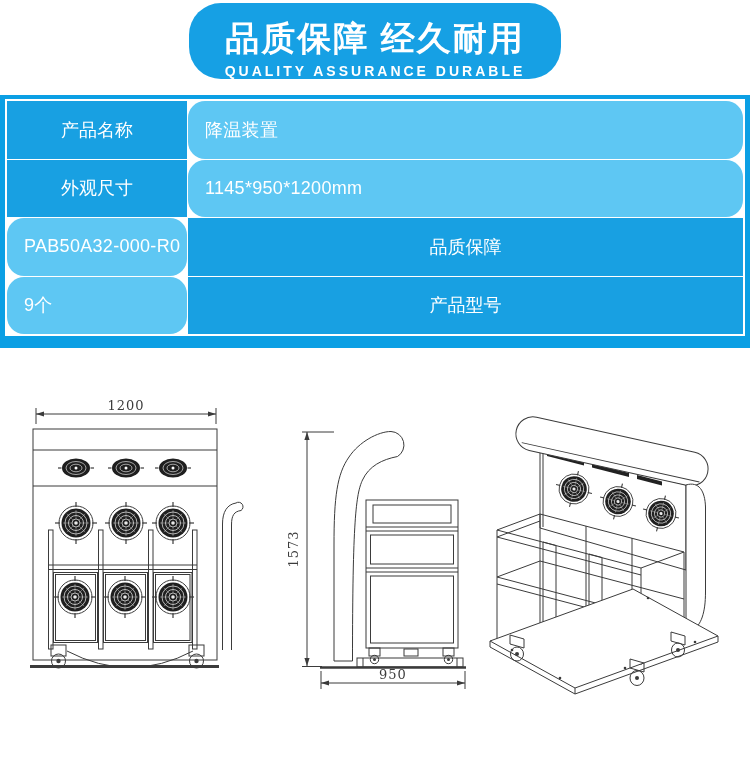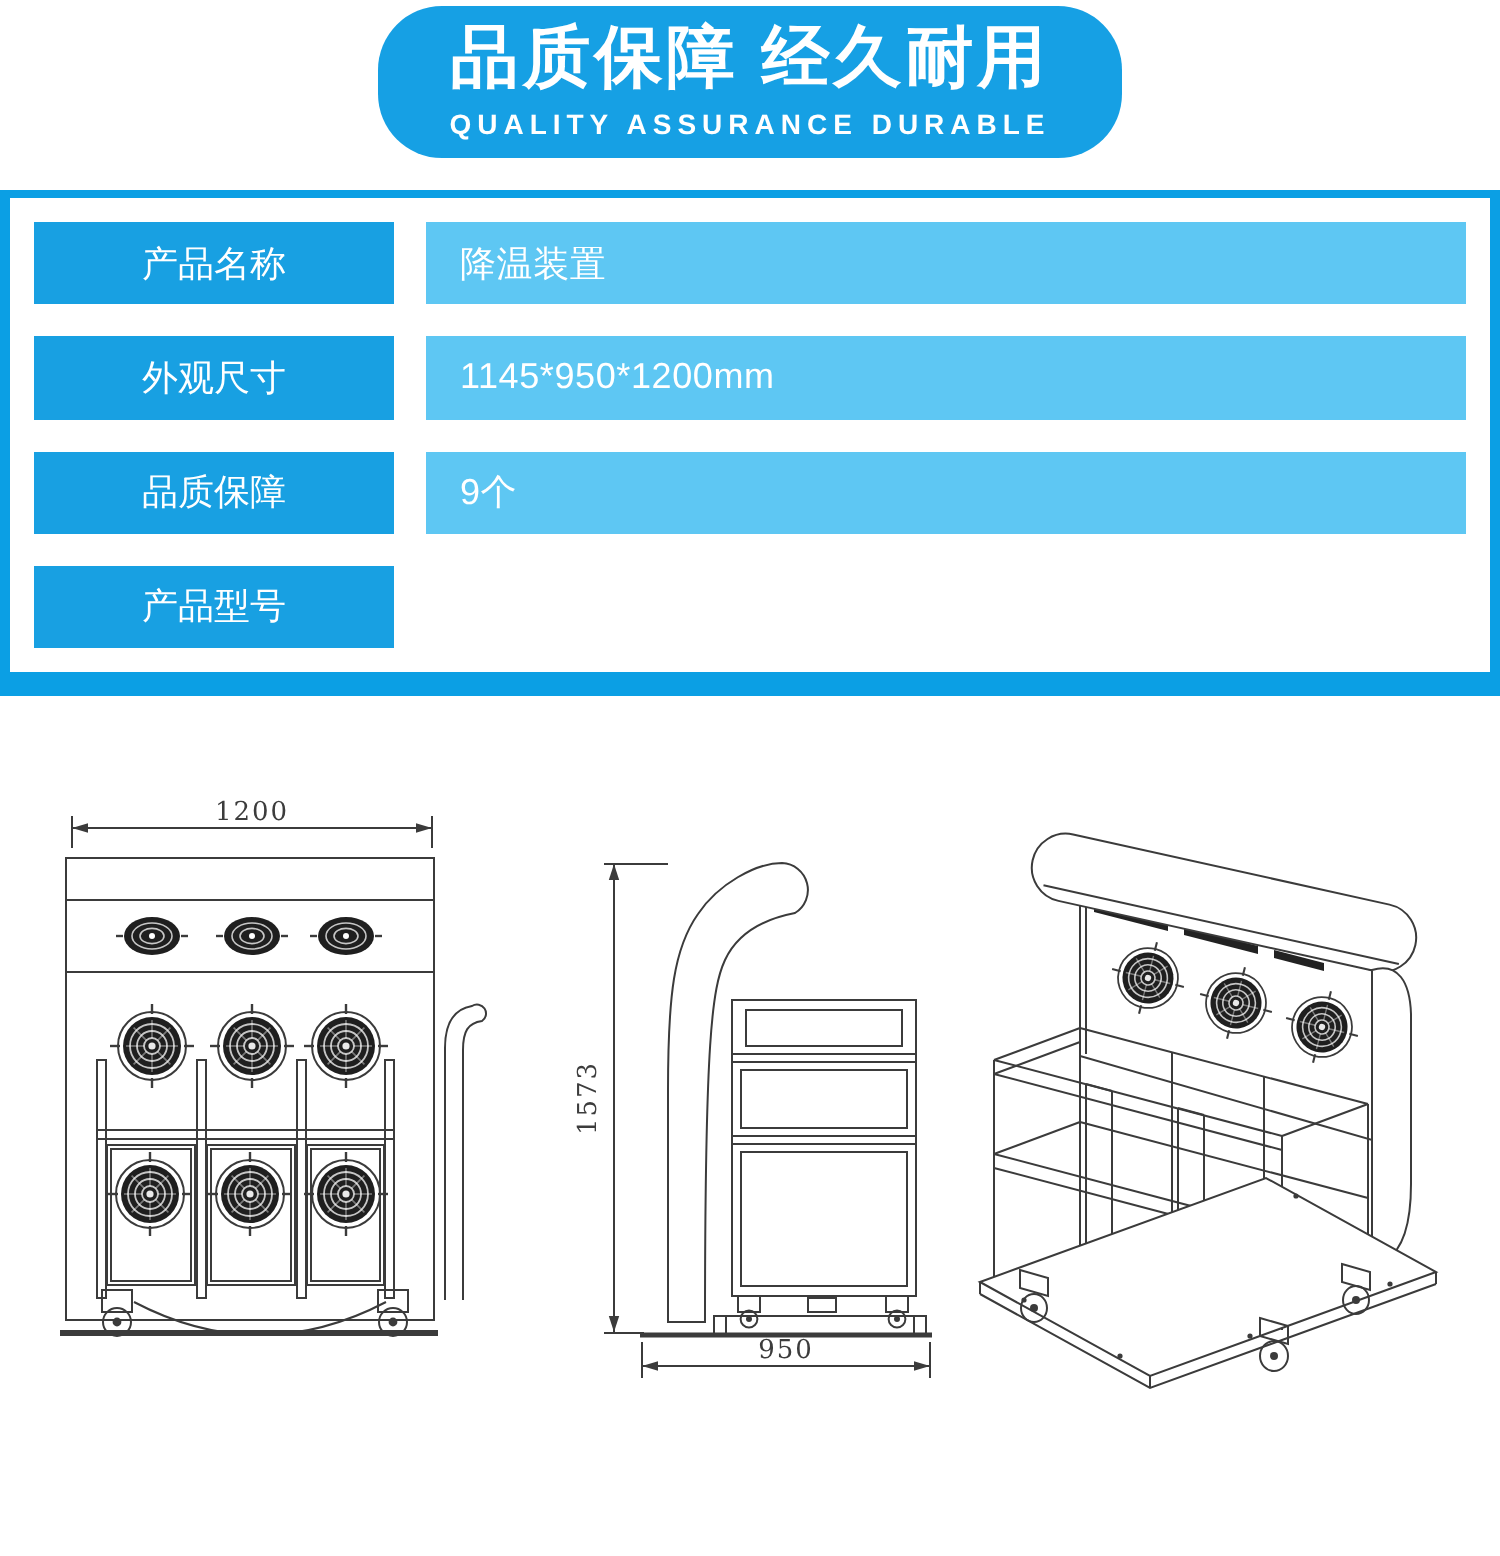--- a/index.html
+++ b/index.html
@@ -4,59 +4,60 @@
 <style>
   html,body{margin:0;padding:0;}
   body{
     width:750px;height:778px;position:relative;background:#ffffff;
     font-family:"Liberation Sans", sans-serif;overflow:hidden;
   }
   
   .banner{
     position:absolute;left:189px;top:3px;width:372px;height:76px;
     background:#16a0e4;border-radius:32px;color:#fff;
-    display:flex;flex-direction:column;align-items:center;justify-content:center;
+    display:flex;flex-direction:column;align-items:center;justify-content:flex-end;
   }
   .banner-title{font-size:34px;font-weight:bold;letter-spacing:2px;line-height:1;}
   .banner-subtitle{font-size:14px;font-weight:700;letter-spacing:3px;margin-top:8px;}
   
   .spec-table{
     position:absolute;left:0;top:95px;width:750px;height:253px;
     background:#0b9fe4;box-sizing:border-box;padding:4px 5px 12px 5px;
   }
   .spec-inner{
-    height:100%;background:#ffffff;box-sizing:border-box;padding:12px;
-    display:grid;grid-template-columns:180px 1fr;grid-auto-rows:1fr;gap:16px;
+    height:100%;background:#ffffff;box-sizing:border-box;padding:2px;
+    display:grid;grid-template-columns:180px 1fr;grid-auto-rows:1fr;gap:1px;
   }
   .spec-label{
     background:#18a0e2;color:#fff;font-size:18px;
     display:flex;align-items:center;justify-content:center;
   }
   .spec-value{
     background:#5ec7f3;color:#fff;font-size:18px;font-weight:500;
-    display:flex;align-items:center;padding-left:17px;letter-spacing:.3px;
+    display:flex;align-items:center;padding-left:17px;letter-spacing:.3px;border-radius:17px;
   }
   
   .drawings{position:absolute;left:0;top:390px;width:750px;height:320px;}
   .dim{font:13px "DejaVu Serif", serif;fill:#3c3c3c;letter-spacing:1px;}
 </style>
 </head>
 <body>
 
 <div class="banner">
   <div class="banner-title">品质保障 经久耐用</div>
   <div class="banner-subtitle">QUALITY ASSURANCE DURABLE</div>
 </div>
 
 <div class="spec-table">
   <div class="spec-inner">
     <div class="spec-label">产品名称</div>
     <div class="spec-value">降温装置</div>
     <div class="spec-label">外观尺寸</div>
     <div class="spec-value">1145*950*1200mm</div>
+    <div class="spec-value">PAB50A32-000-R0</div>
     <div class="spec-label">品质保障</div>
     <div class="spec-value">9个</div>
     <div class="spec-label">产品型号</div>
   </div>
 </div>
 
 <svg class="drawings" viewBox="0 390 750 320" xmlns="http://www.w3.org/2000/svg">
   <defs>
     <g id="fan">
       <circle r="17" fill="none"></circle>

